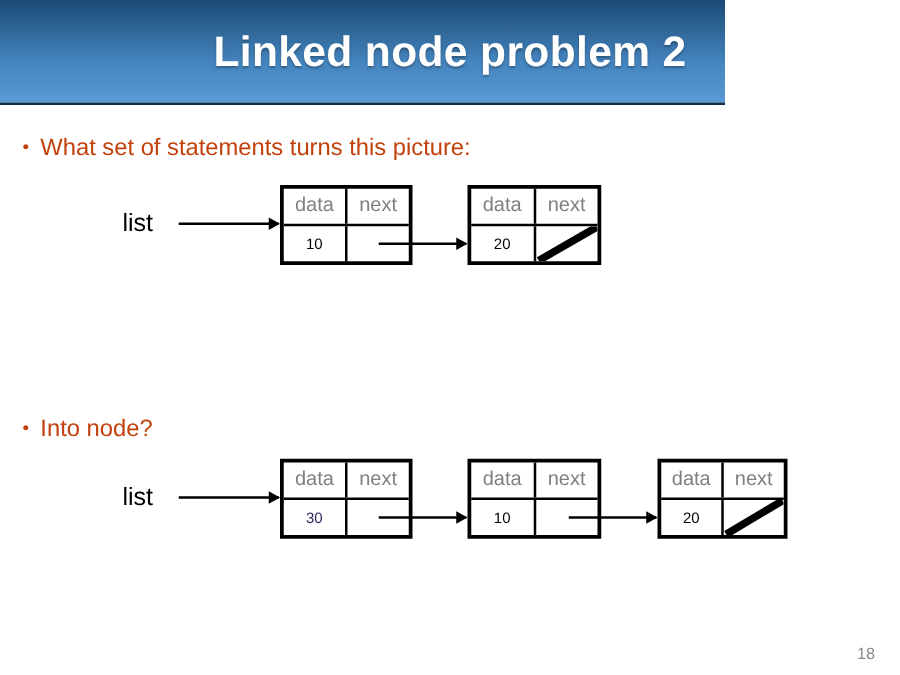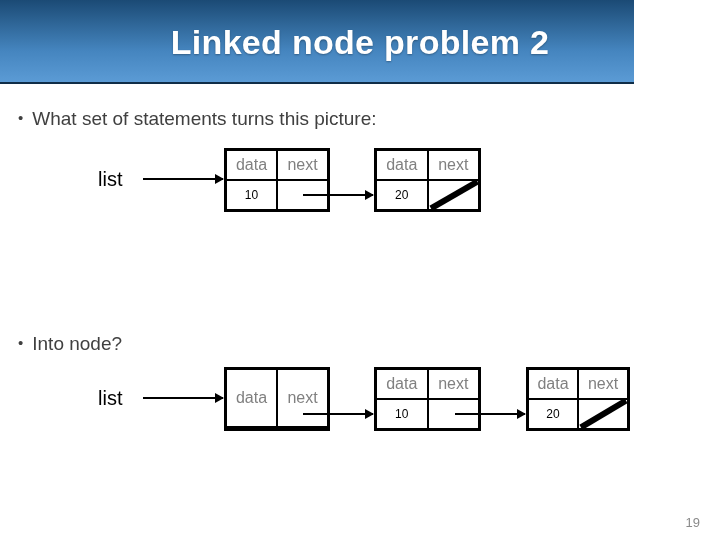--- a/index.html
+++ b/index.html
@@ -13,21 +13,21 @@
     font-family: "Liberation Sans", sans-serif;
     position: relative;
     overflow: hidden;
   }
 
   
   #title-bar {
     position: absolute;
     left: 0;
     top: 0;
-    width: 634px;
+    width: 580px;
     height: 84px;
     background: linear-gradient(to bottom, #1b4a75 0%, #2e6596 28%, #4585bf 62%, #5b9bd5 100%);
     border-bottom: 2px solid #0f2d47;
     box-sizing: border-box;
   }
   #title-text {
     position: absolute;
     left: 0;
     top: 0;
     width: 720px;
@@ -40,21 +40,21 @@
     font-weight: bold;
     letter-spacing: 0.3px;
     text-shadow: 0 1px 2px rgba(0,0,0,0.30);
     white-space: nowrap;
   }
 
   
   .bullet-line {
     position: absolute;
     font-size: 19px;
-    color: #404040;
+    color: #c2410c;
     white-space: nowrap;
   }
   .bullet-dot {
     display: inline-block;
     margin-right: 9px;
     font-size: 15px;
     vertical-align: 2px;
   }
   #bullet-1 { left: 18px; top: 108px; }
   #bullet-2 { left: 18px; top: 333px; }
@@ -212,20 +212,24 @@
 
   <div class="list-label" style="left:98px; top:20px;">list</div>
 
   <div class="arrow" style="left:143px; top:30px; width:80px;"></div>
 
   <div class="node" style="left:224px; top:0px; width:106px; height:64px;">
     <div class="node-row head">
       <div class="cell left cell-head">data</div>
       <div class="cell cell-head">next</div>
     </div>
+    <div class="node-row">
+      <div class="cell left cell-val accent">30</div>
+      <div class="cell"></div>
+    </div>
   </div>
 
   <div class="arrow" style="left:303px; top:46px; width:70px;"></div>
 
   <div class="node" style="left:374px; top:0px; width:107px; height:64px;">
     <div class="node-row head">
       <div class="cell left cell-head">data</div>
       <div class="cell cell-head">next</div>
     </div>
     <div class="node-row">
@@ -248,13 +252,13 @@
           <svg viewBox="0 0 100 100" preserveAspectRatio="none">
             <line x1="4" y1="98" x2="98" y2="2" stroke="#000000" stroke-width="6" vector-effect="non-scaling-stroke"></line>
           </svg>
         </span>
       </div>
     </div>
   </div>
 
 </div>
 
-<div id="page-number">19</div>
+<div id="page-number">18</div>
 
 </body></html>

